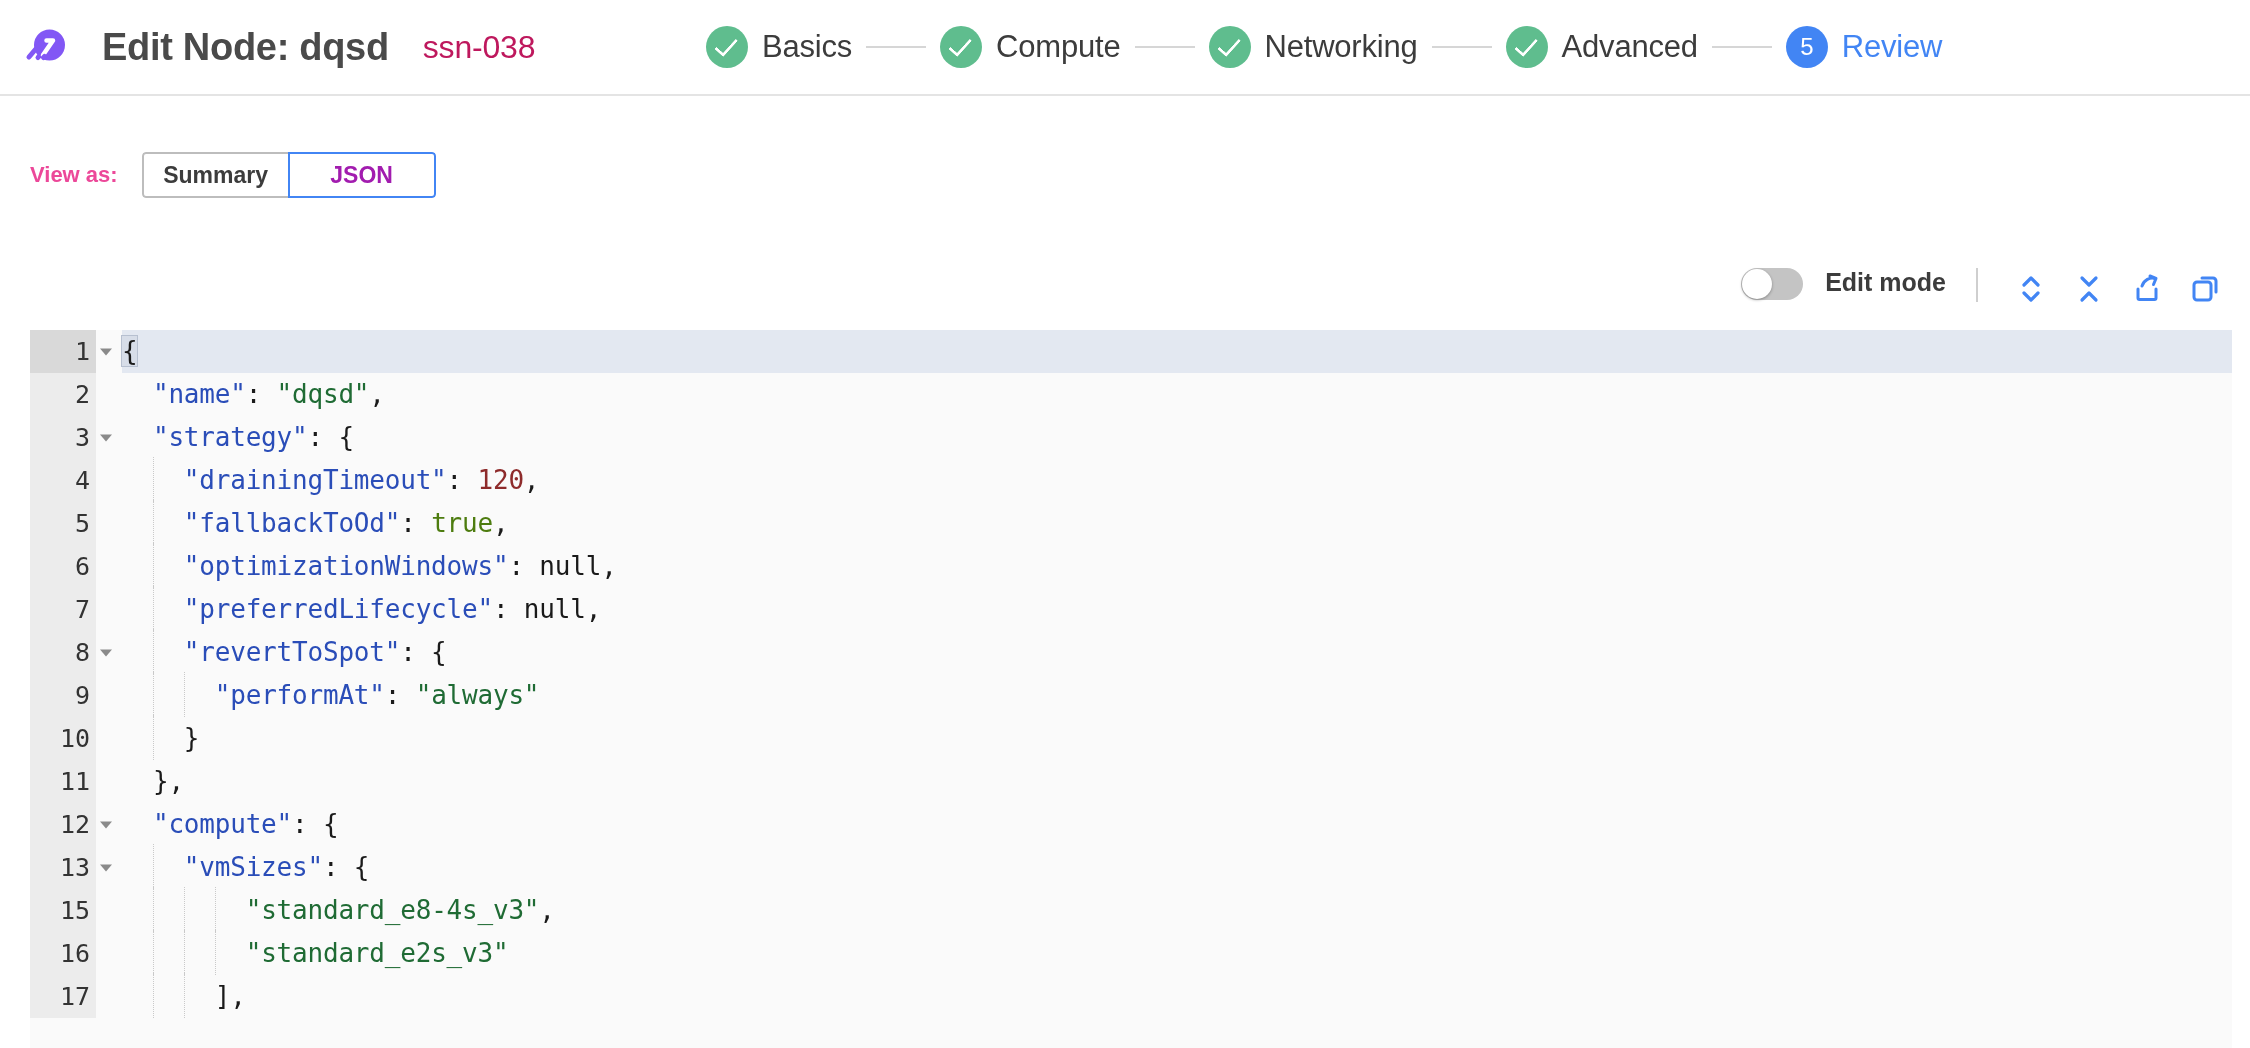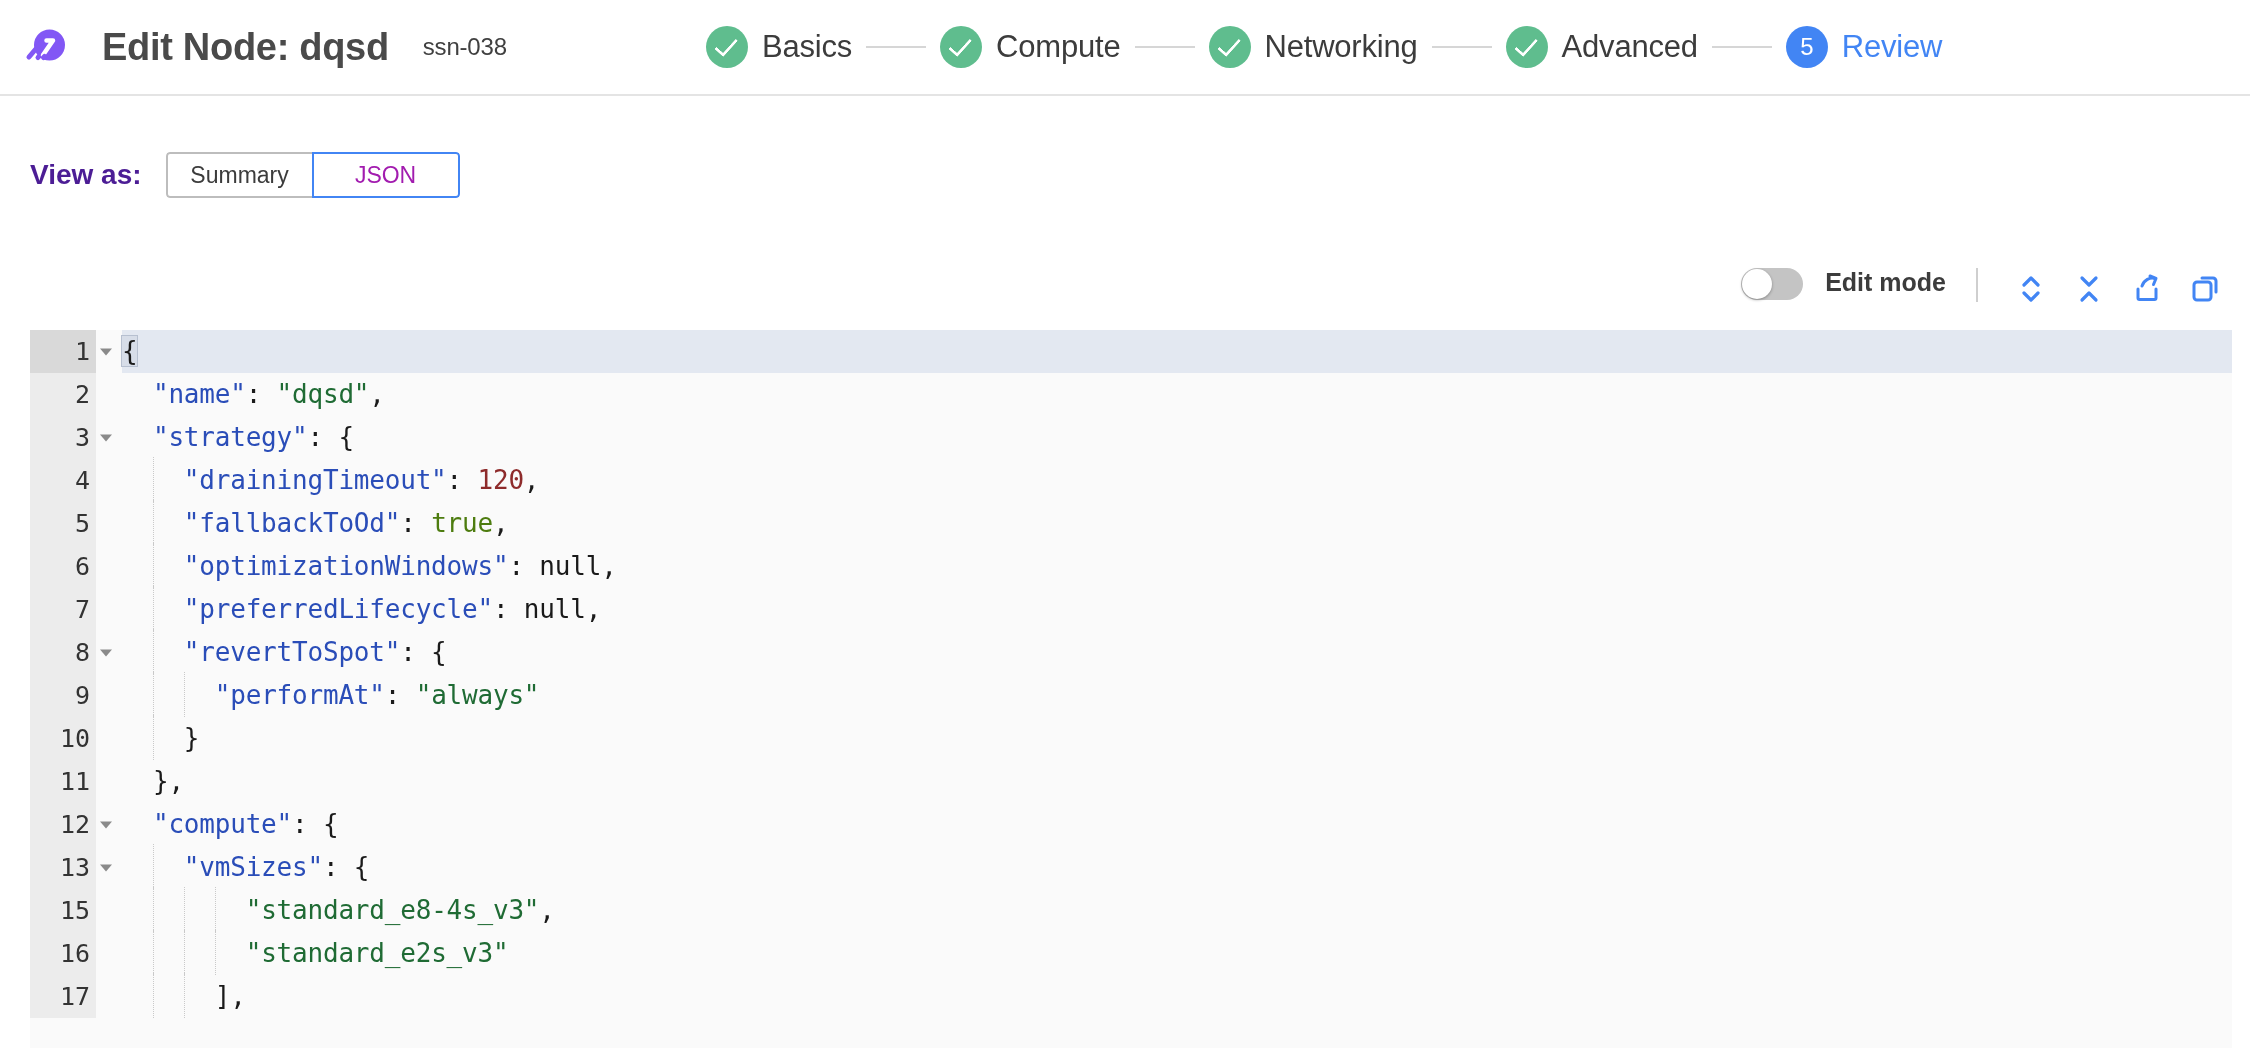--- a/index.html
+++ b/index.html
@@ -44,23 +44,23 @@
 
   .page-title {
     font-size: 38px;
     font-weight: 700;
     color: #4a4a4a;
     letter-spacing: -0.3px;
     line-height: 1;
   }
 
   .page-subtitle {
-    font-size: 24px;
+    font-size: 32px;
     font-weight: 400;
-    color: #404040;
+    color: #be185d;
     line-height: 1;
     letter-spacing: -0.2px;
   }
 
   
   .stepper {
     position: absolute;
     left: 700px;
     top: 0;
     height: 94px;
@@ -130,40 +130,40 @@
   .viewas-row {
     position: absolute;
     left: 30px;
     top: 152px;
     display: flex;
     align-items: center;
     gap: 24px;
   }
 
   .viewas-label {
-    font-size: 28px;
+    font-size: 22px;
     font-weight: 700;
-    color: #4c1d95;
+    color: #ec4899;
   }
 
   .segmented {
     display: flex;
     height: 46px;
     border-radius: 4px;
     overflow: hidden;
   }
 
   .seg-btn {
     min-width: 148px;
     padding: 0 18px;
     display: flex;
     align-items: center;
     justify-content: center;
     font-size: 23px;
-    font-weight: 400;
+    font-weight: 700;
     background: #ffffff;
     border: 2px solid #bdbdbd;
     color: #3c3c3c;
     cursor: pointer;
     border-radius: 4px 0 0 4px;
   }
 
   .seg-btn.active {
     border: 2px solid #4285f4;
     color: #a21caf;

